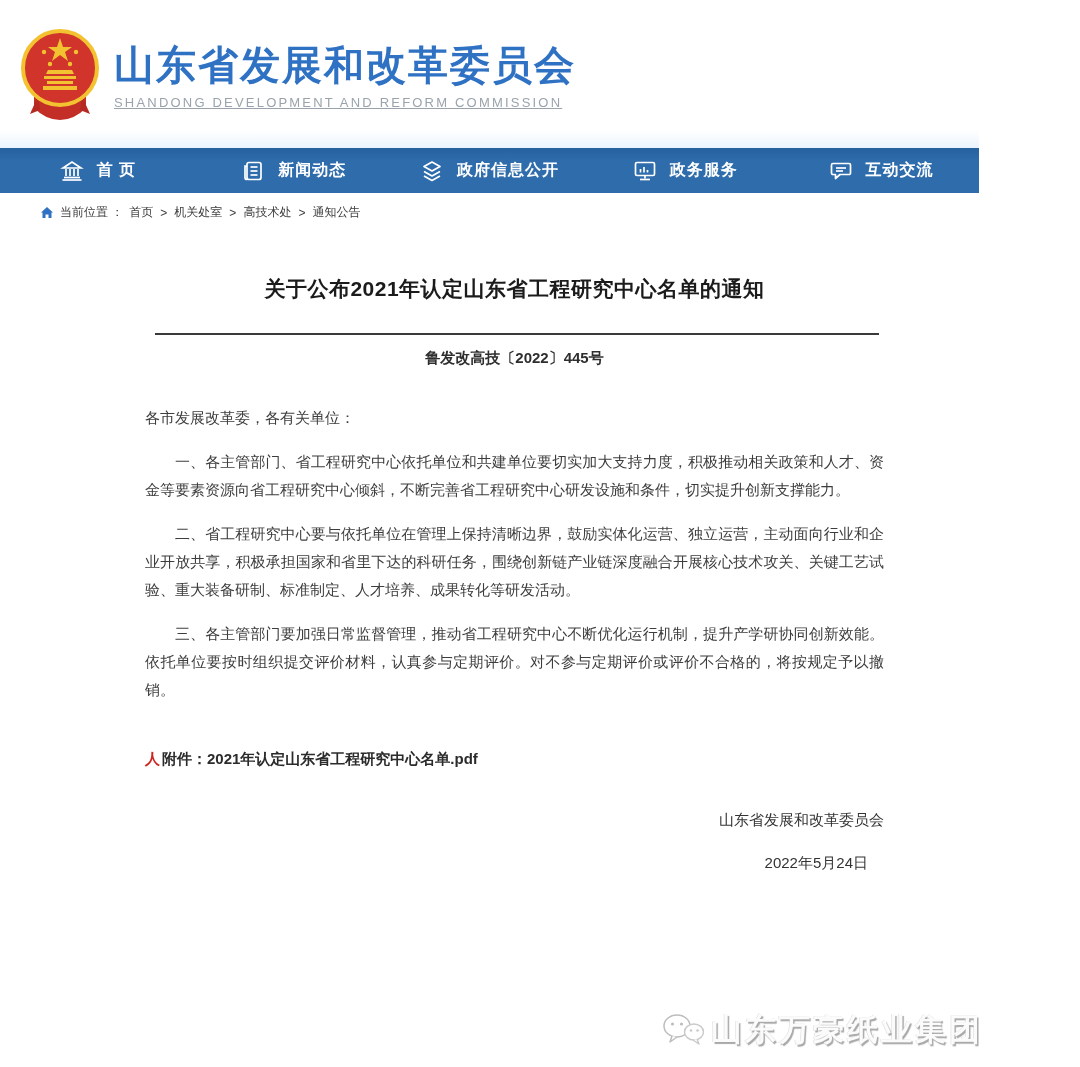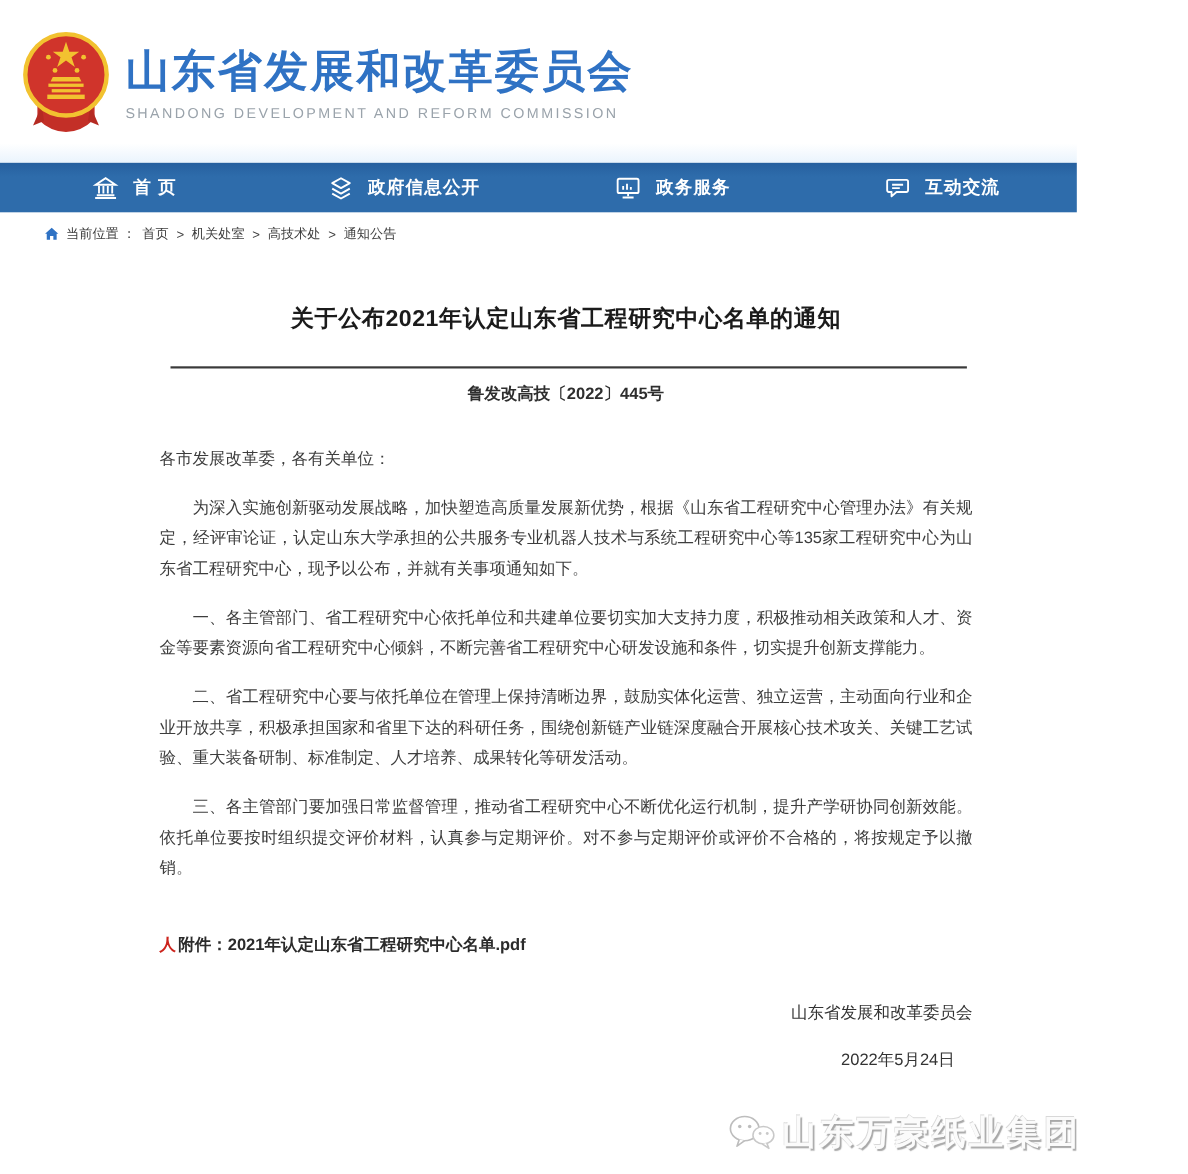--- a/index.html
+++ b/index.html
@@ -6,21 +6,21 @@
   html,body { background:#fff; }
   body { font-family:"Liberation Sans","DejaVu Sans",sans-serif; }
   .page { position:relative; width:979px; height:1067px; background:#fff; overflow:hidden; }
 
   
   .header { height:148px; display:flex; align-items:center; padding-left:20px;
             background:linear-gradient(180deg,#ffffff 0%,#ffffff 88%,#eaf4fd 100%); }
   .logo { width:80px; height:96px; flex:0 0 auto; }
   .titles { margin-left:14px; padding-top:4px; }
   .site-name { font-size:40px; font-weight:bold; color:#2f72c4; letter-spacing:2px; line-height:1.15; }
-  .site-name-en { margin-top:7px; font-size:13px; color:#9aa3ab; letter-spacing:2.2px; }
+  .site-name-en { margin-top:7px; font-size:13px; color:#9aa3ab; letter-spacing:2.2px;text-decoration:underline; }
 
   
   .nav { height:45px; display:flex;
          background:linear-gradient(180deg,#26609f 0%,#2e6cab 28%,#2e6cab 100%); }
   .nav-item { flex:1; display:flex; align-items:center; justify-content:center; gap:13px;
               color:#fff; font-size:16px; font-weight:bold; letter-spacing:1px; cursor:pointer; }
   .nav-item svg { display:block; }
 
   
   .breadcrumb { display:flex; align-items:center; gap:6px; padding:11px 0 12px 40px;
@@ -96,20 +96,30 @@
         <line x1="6" y1="10" x2="6" y2="17"></line>
           <line x1="10" y1="10" x2="10" y2="17"></line>
         <line x1="14" y1="10" x2="14" y2="17"></line>
           <line x1="18" y1="10" x2="18" y2="17"></line>
         <line x1="4" y1="18.5" x2="20" y2="18.5"></line>
           <line x1="2.5" y1="21" x2="21.5" y2="21"></line>
       </svg>
       <span>首  页</span>
     </div>
     <div class="nav-item">
+      <svg width="24" height="24" viewBox="0 0 24 24" fill="none" stroke="#fff" stroke-width="1.7">
+        <rect x="6" y="3.5" width="14" height="17" rx="2"></rect>
+        <path d="M6 7 L4 7 L4 18.5 A2 2 0 0 0 6 20.5"></path>
+        <line x1="9.5" y1="8" x2="16.5" y2="8"></line>
+        <line x1="9.5" y1="12" x2="16.5" y2="12"></line>
+        <line x1="9.5" y1="16" x2="16.5" y2="16"></line>
+      </svg>
+      <span>新闻动态</span>
+    </div>
+    <div class="nav-item">
       <svg width="24" height="24" viewBox="0 0 24 24" fill="none" stroke="#fff" stroke-width="1.7" stroke-linejoin="round">
         <path d="M4 7.5 L12 3 L20 7.5 L12 12 Z"></path>
         <path d="M4 12.5 L12 17 L20 12.5"></path>
         <path d="M4 17 L12 21.5 L20 17"></path>
       </svg>
       <span>政府信息公开</span>
     </div>
     <div class="nav-item">
       <svg width="24" height="24" viewBox="0 0 24 24" fill="none" stroke="#fff" stroke-width="1.7">
         <rect x="2.5" y="3.5" width="19" height="13" rx="1.5"></rect>
@@ -147,21 +157,20 @@
 
   <div class="article">
     <div class="article-title">关于公布2021年认定山东省工程研究中心名单的通知</div>
     <hr class="title-rule">
 
 
     <div class="doc-number">鲁发改高技〔2022〕445号</div>
 
     <div class="body-text">
       <p class="salutation">各市发展改革委，各有关单位：</p>
-      <p>为深入实施创新驱动发展战略，加快塑造高质量发展新优势，根据《山东省工程研究中心管理办法》有关规定，经评审论证，认定山东大学承担的公共服务专业机器人技术与系统工程研究中心等135家工程研究中心为山东省工程研究中心，现予以公布，并就有关事项通知如下。</p>
       <p>一、各主管部门、省工程研究中心依托单位和共建单位要切实加大支持力度，积极推动相关政策和人才、资金等要素资源向省工程研究中心倾斜，不断完善省工程研究中心研发设施和条件，切实提升创新支撑能力。</p>
       <p>二、省工程研究中心要与依托单位在管理上保持清晰边界，鼓励实体化运营、独立运营，主动面向行业和企业开放共享，积极承担国家和省里下达的科研任务，围绕创新链产业链深度融合开展核心技术攻关、关键工艺试验、重大装备研制、标准制定、人才培养、成果转化等研发活动。</p>
       <p>三、各主管部门要加强日常监督管理，推动省工程研究中心不断优化运行机制，提升产学研协同创新效能。依托单位要按时组织提交评价材料，认真参与定期评价。对不参与定期评价或评价不合格的，将按规定予以撤销。</p>
     </div>
 
     <div class="attachment">
       <span class="pdf-glyph">人</span>
       <span>附件：</span>
       <span class="file-link">2021年认定山东省工程研究中心名单.pdf</span>
     </div>

